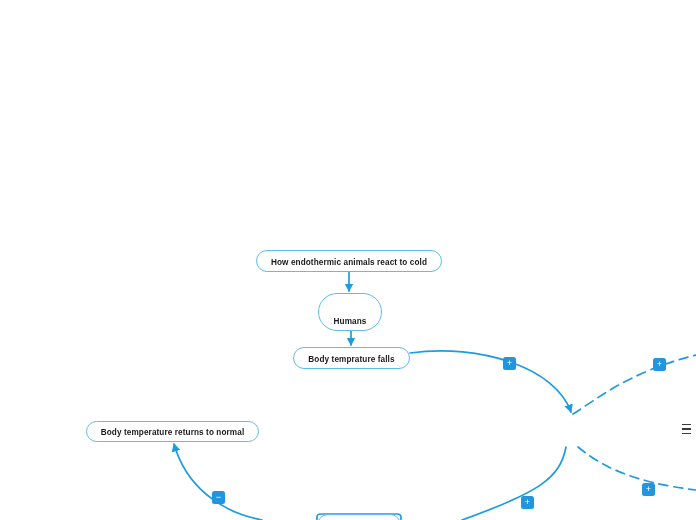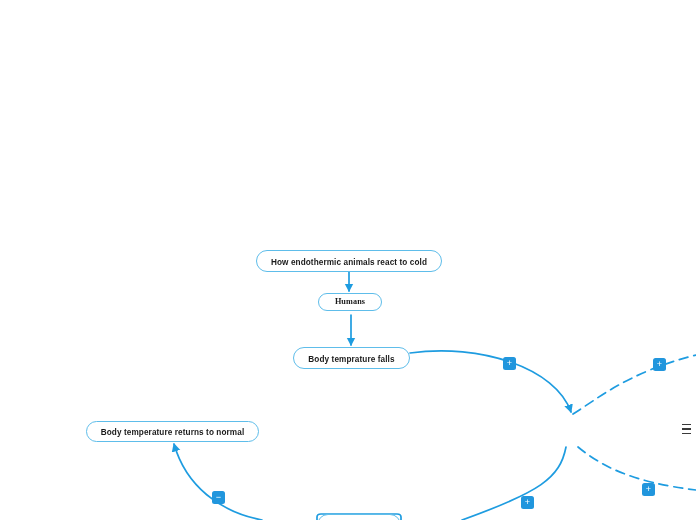--- a/index.html
+++ b/index.html
@@ -104,21 +104,21 @@
         <path d="M 566 447 C 560 478, 540 492, 462 520" fill="none" stroke="#1e9ce0" stroke-width="1.7" stroke-linecap="round"></path>
         <path d="M 262 520 C 220 512, 186 486, 174 444" fill="none" stroke="#1e9ce0" stroke-width="1.7" stroke-linecap="round" marker-end="url(#arrowhead)"></path>
         <path d="M 317 520 L 317 517 Q 317 514 321 514 L 397 514 Q 401 514 401 517 L 401 520" fill="none" stroke="#1e9ce0" stroke-width="1.7" stroke-linecap="round"></path>
       </g>
   </svg>
 
   <div class="node" style="left: 256px; top: 250px; width: 186px; height: 22px;">
     <span class="node-label">How endothermic animals react to cold</span>
   </div>
 
-  <div class="node" style="left: 318px; top: 293px; width: 64px; height: 18px; font-family: Liberation Serif, serif;">
+  <div class="node" style="left: 318px; top: 293px; width: 64px; height: 38px;">
     <span class="node-label">Humans</span>
   </div>
 
   <div class="node" style="left: 86px; top: 421px; width: 173px; height: 21px;">
     <span class="node-label">Body temperature returns to normal</span>
   </div>
 
   <div class="node" style="left: 293px; top: 347px; width: 117px; height: 22px;">
     <span class="node-label">Body temprature falls</span>
   </div>

